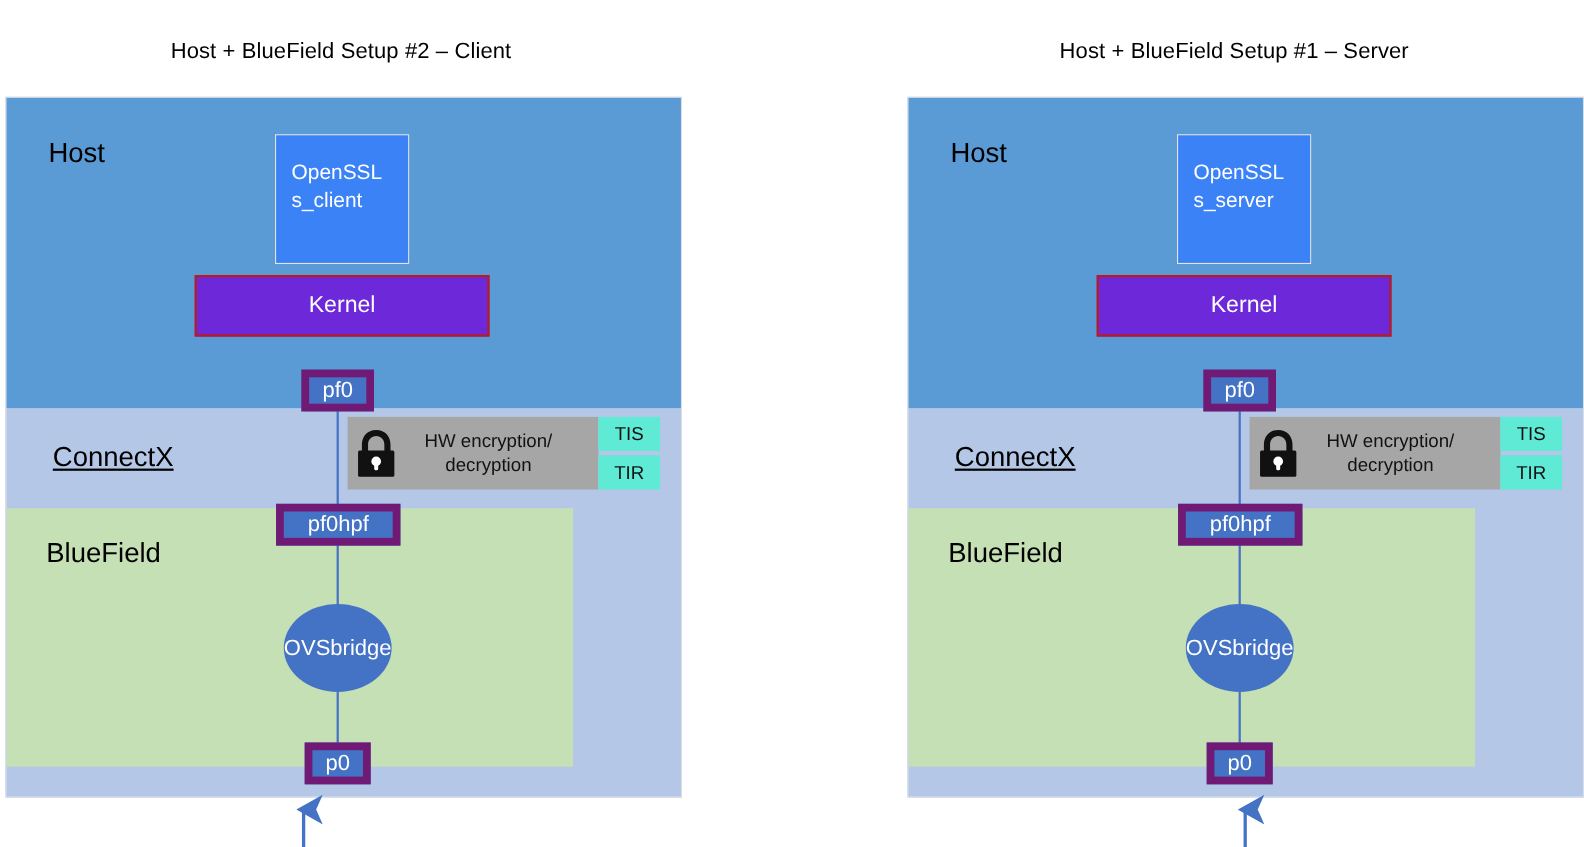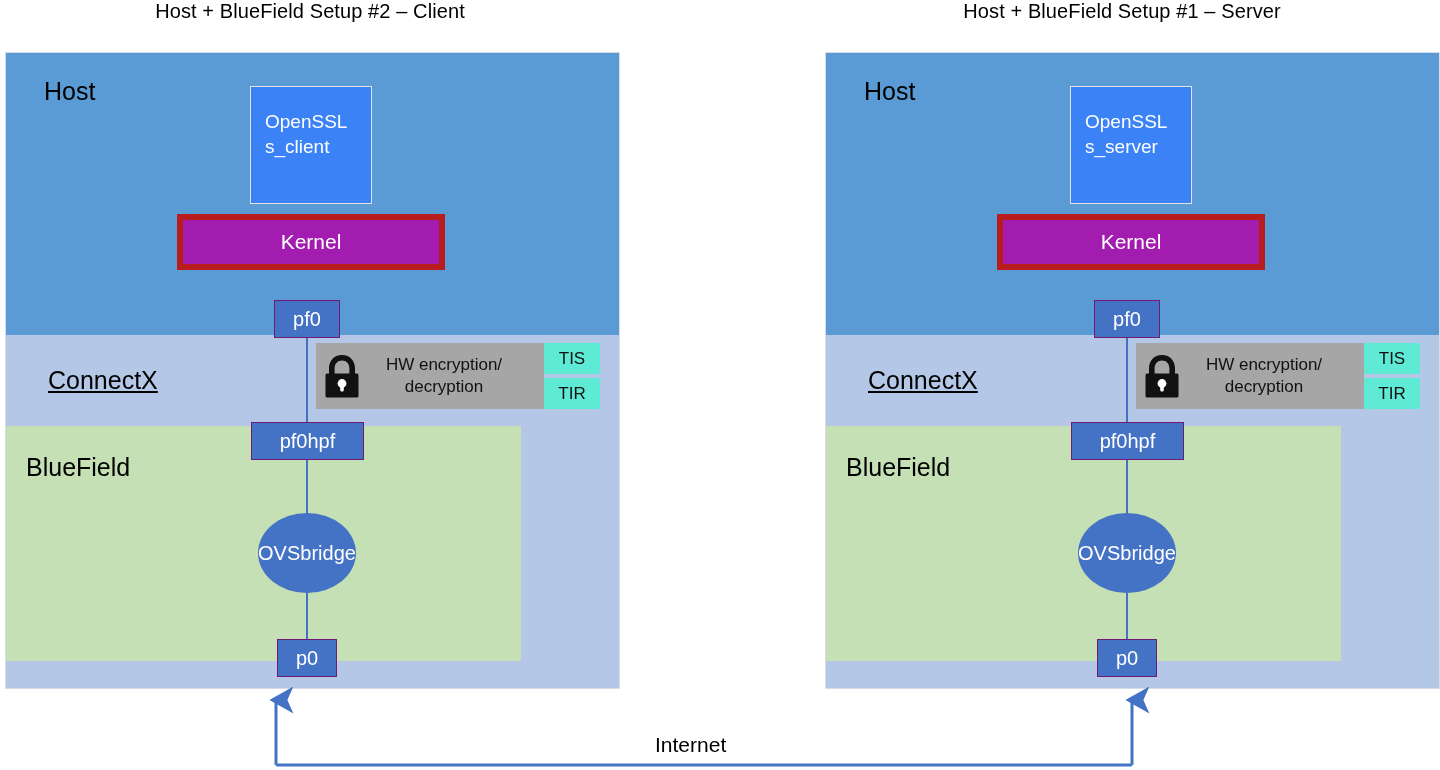--- a/index.html
+++ b/index.html
@@ -9,20 +9,21 @@
     height: 770px;
     background: #ffffff;
     font-family: "Liberation Sans", sans-serif;
     position: relative;
     overflow: hidden;
   }
 
   .stage {
     position: absolute;
     inset: 0;
+    margin-top: 36px;
   }
 
   
   .panel-title {
     position: absolute;
     top: 0px;
     font-size: 20px;
     color: #000000;
     text-align: center;
     white-space: nowrap;
@@ -60,57 +61,57 @@
     height: 235px;
     background: #C5E0B4;
   }
 
   .band-label {
     position: absolute;
     font-size: 25px;
     color: #000000;
     white-space: nowrap;
   }
-  .band-label.host      { left: 38px; top: 24px; }
+  .band-label.host      { left: 38px; top: 36px; }
   .band-label.connectx  { left: 42px; top: 313px; text-decoration: underline; }
-  .band-label.bluefield { left: 20px; top: 400px; }
+  .band-label.bluefield { left: 36px; top: 400px; }
 
   
   .app-box {
     position: absolute;
     width: 122px;
     height: 118px;
     background: #3b82f6;
     border: 1px solid #e3e3e3;
     color: #ffffff;
     font-size: 19px;
     line-height: 25px;
     padding: 22px 0 0 14px;
     text-align: left;
   }
 
   
   .kernel-box {
     position: absolute;
     width: 268px;
     height: 56px;
-    background: #a21caf;
-    border: 6px solid #b91c1c;
+    background: #6d28d9;
+    border: 2px solid #b91c1c;
     color: #ffffff;
     font-size: 21px;
     display: flex;
     align-items: center;
     justify-content: center;
   }
 
   
   .port-box {
     position: absolute;
     background: #4472C4;
-    border: 1px solid #701a75;
+    border: 7px solid #701a75;
     color: #ffffff;
     font-size: 20px;
     display: flex;
     align-items: center;
     justify-content: center;
     z-index: 6;
     white-space: nowrap;
   }
 
   

